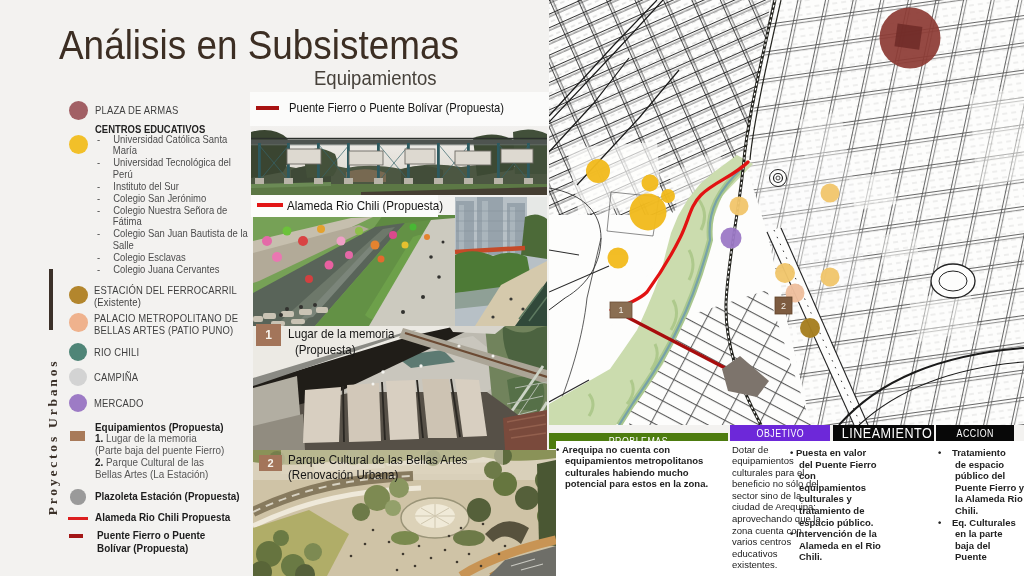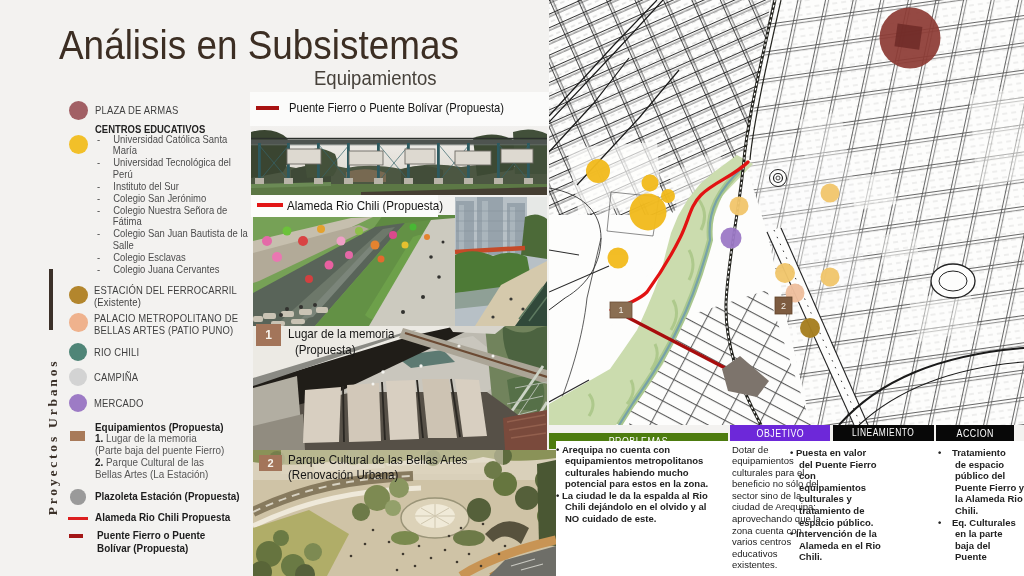--- a/index.html
+++ b/index.html
@@ -564,29 +564,28 @@
 
 <path d="M0,292 L60,266 M0,402 L40,380" stroke="#2a2a2a" stroke-width="1.1" fill="none"></path>
 
 <path d="M173,369 L191,356 L220,381 L208,397 L179,391 Z" fill="#7d746c"></path>
 </svg>
 
 <div class="abs" style="left:549px;top:425px;width:178.5px;height:15.6px;background:#4d7c0f;color:#fff;font-size:10.5px;text-align:center;line-height:16px;letter-spacing:0.6px;transform:scaleX(1);margin-top:8px;"><span style="display:inline-block;transform:scaleX(0.84);">PROBLEMAS</span></div>
 
 <div class="abs" style="left:730px;top:425px;width:100px;height:15.6px;background:#6d28d9;color:#fff;font-size:10.5px;text-align:center;line-height:16px;letter-spacing:0.6px;"><span style="display:inline-block;transform:scaleX(0.84);">OBJETIVO</span></div>
 
-<div class="abs" style="left:832.5px;top:425px;width:101px;height:15.6px;background:#080808;color:#fff;font-size:10px;text-align:center;line-height:16px;letter-spacing:0.6px;"><span style="display:inline-block;transform:scaleX(0.84);">LINEAMIENTO</span></div>
+<div class="abs" style="left:832.5px;top:425px;width:101px;height:15.6px;background:#080808;color:#fff;font-size:15px;text-align:center;line-height:16px;letter-spacing:0.6px;"><span style="display:inline-block;transform:scaleX(0.84);">LINEAMIENTO</span></div>
 
 <div class="abs" style="left:936px;top:425px;width:78px;height:15.6px;background:#080808;color:#fff;font-size:10.5px;text-align:center;line-height:16px;letter-spacing:0.6px;"><span style="display:inline-block;transform:scaleX(0.84);">ACCION</span></div>
 
 <div class="abs" style="left:556px;top:440.6px;width:468px;height:135.4px;background:#fff;"></div>
 
 <div class="abs tbody" style="left:556px;top:443.5px;width:172px;">
 <p>•&nbsp;Arequipa no cuenta con<br>equipamientos metropolitanos<br>culturales habiendo mucho<br>potencial para estos en la zona.</p>
-<p>•&nbsp;La ciudad le da la espalda al Rio<br>Chili dejándolo en el olvido y al<br>NO cuidado de este.</p>
 </div>
 
 <div class="abs tbody" style="left:732px;top:443.5px;width:106px;">
 Dotar de<br>equipamientos<br>culturales para el<br>beneficio no sólo del<br>sector sino de la<br>ciudad de Arequipa;<br>aprovechando que la<br>zona cuenta con<br>varios centros<br>educativos<br>existentes.
 </div>
 
 <div class="abs tbody" style="left:790px;top:447px;width:98px;">
 <p>•&nbsp;Puesta en valor<br>del Puente Fierro<br>con<br>equipamientos<br>culturales y<br>tratamiento de<br>espacio público.</p>
 <p>•&nbsp;Intervención de la<br>Alameda en el Rio<br>Chili.</p>
 </div>

